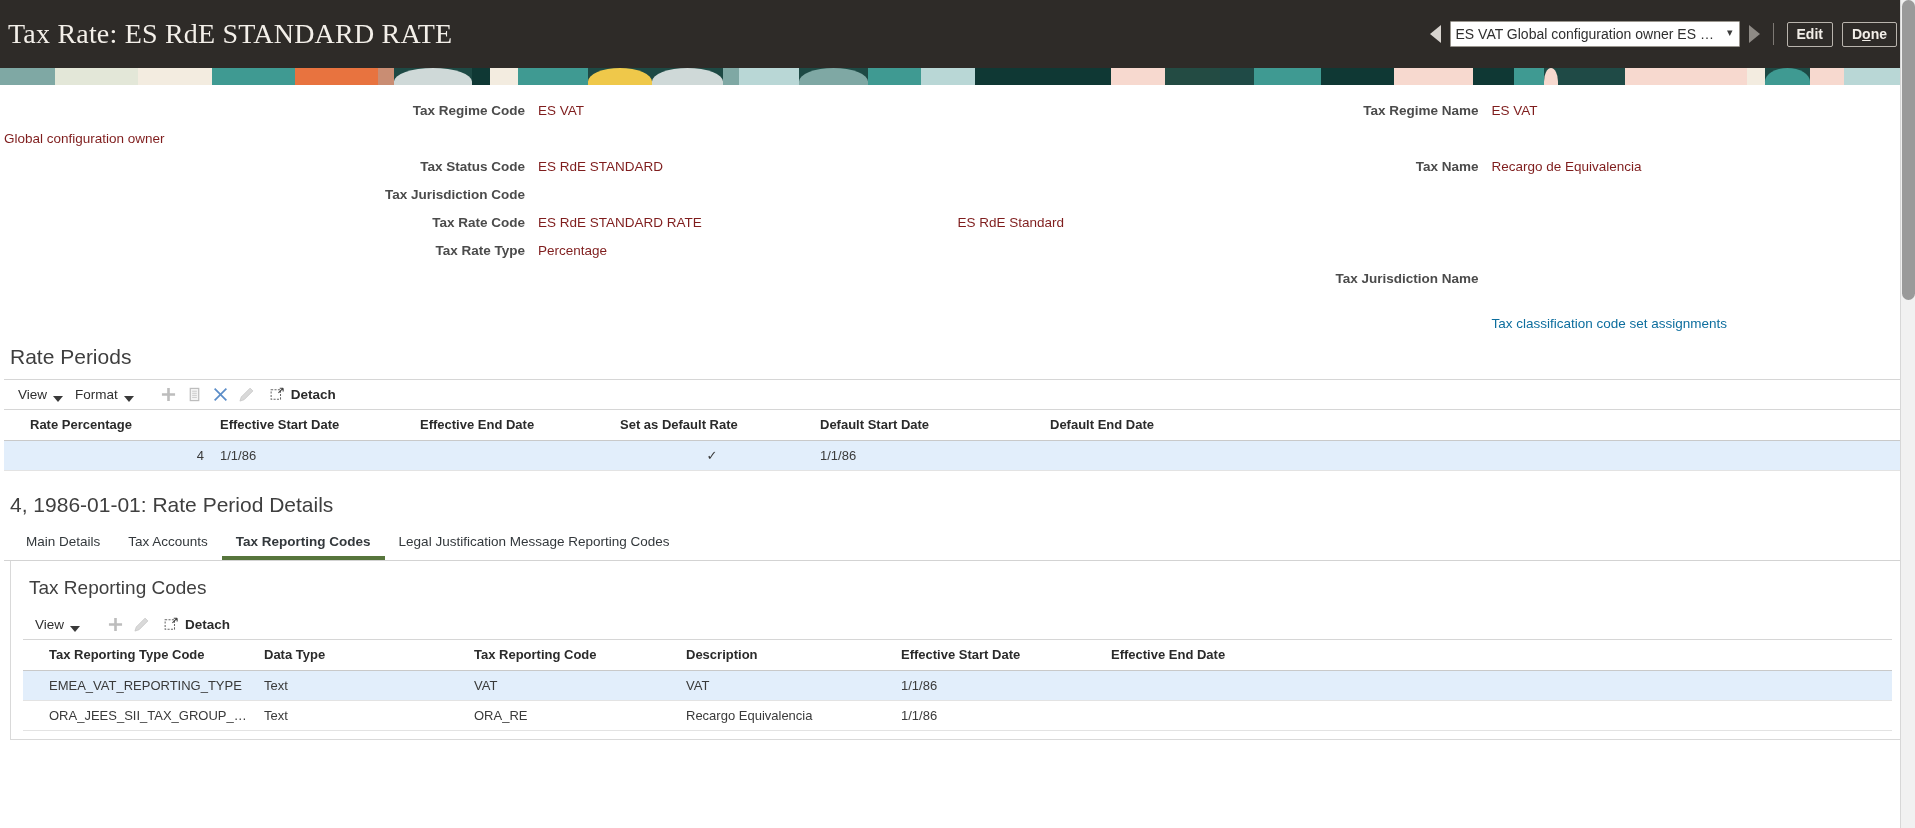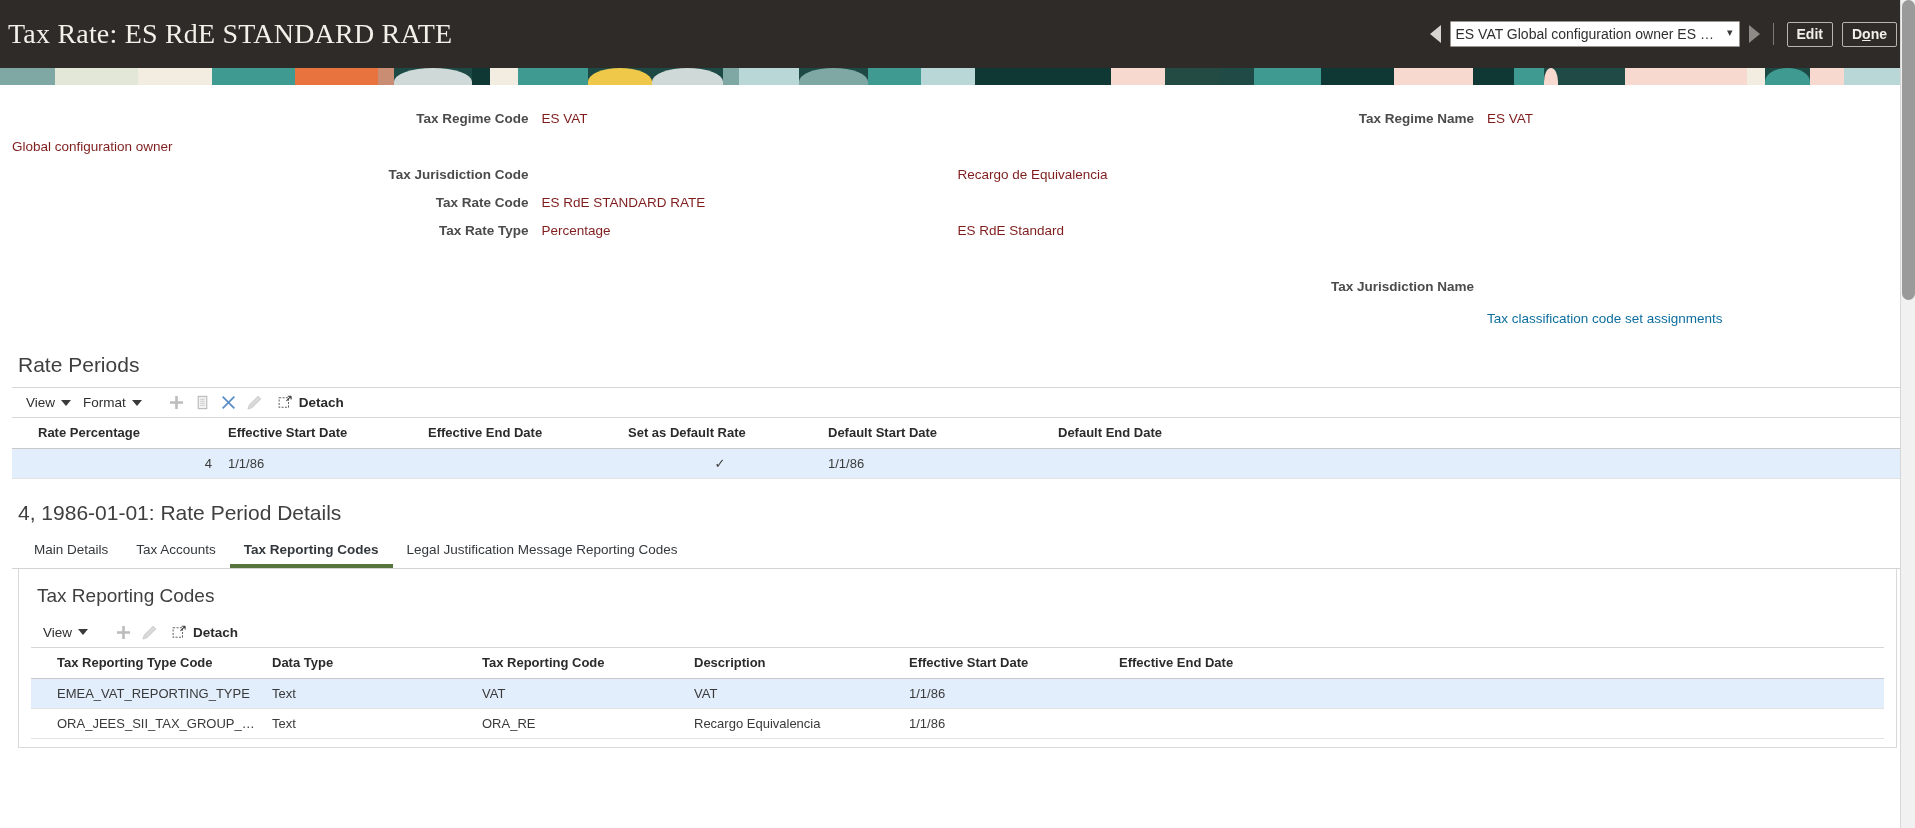--- a/index.html
+++ b/index.html
@@ -99,21 +99,21 @@
     height: 17px;
     width: 100%;
     overflow: hidden;
     position: relative;
     background: #1d4944;
   }
   .banner-strip .seg { position: absolute; top: 0; height: 17px; }
 
   
   .content {
-    padding: 12px;
+    padding: 4px;
     background: #fff;
     height: calc(828px - 68px - 17px);
     overflow: hidden;
     position: relative;
   }
 
   
   .summary {
     display: flex;
     padding: 14px 0 0 0;
@@ -135,21 +135,21 @@
   }
   .field-value {
     flex: 1;
     font-size: 13.5px;
     color: #7f1d1d;
     white-space: nowrap;
   }
   .link-row {
     display: flex;
     height: 28px;
-    align-items: flex-start;
+    align-items: flex-end;
     margin-top: 4px;
   }
   .link-spacer { width: 56%; }
   .tcs-link {
     font-size: 13.5px;
     color: #0d6e9e;
     text-decoration: none;
     cursor: pointer;
   }
 
@@ -168,21 +168,21 @@
     height: 30px;
     border-top: 1px solid #d6d6d6;
     padding-left: 10px;
   }
   .tb-menu {
     font-size: 13.5px;
     color: #2f2f2f;
     padding: 0 8px 0 4px;
     cursor: pointer;
     display: flex;
-    align-items: center;
+    align-items: flex-end;
     gap: 6px;
     white-space: nowrap;
   }
   .caret-down {
     width: 0; height: 0;
     border-left: 5px solid transparent;
     border-right: 5px solid transparent;
     border-top: 6px solid #3a3a3a;
   }
   .tb-gap { width: 14px; }
@@ -382,20 +382,24 @@
   <div class="summary">
     <div class="summary-col" id="sum-left">
         <div class="field-row">
           <div class="field-label">Tax Regime Code</div>
           <div class="field-value">ES VAT</div>
         </div>
         <div class="field-row">
           <div class="field-value">Global configuration owner</div>
         </div>
         <div class="field-row">
+          <div class="field-label">Tax Status Code</div>
+          <div class="field-value">ES RdE STANDARD</div>
+        </div>
+        <div class="field-row">
           <div class="field-label">Tax Jurisdiction Code</div>
           <div class="field-value"></div>
         </div>
         <div class="field-row">
           <div class="field-label">Tax Rate Code</div>
           <div class="field-value">ES RdE STANDARD RATE</div>
         </div>
         <div class="field-row">
           <div class="field-label">Tax Rate Type</div>
           <div class="field-value">Percentage</div>
@@ -404,20 +408,21 @@
     <div class="summary-col" id="sum-right">
         <div class="field-row">
           <div class="field-label">Tax Regime Name</div>
           <div class="field-value">ES VAT</div>
         </div>
         <div class="field-row">
           <div class="field-label"></div>
           <div class="field-value"></div>
         </div>
         <div class="field-row">
+          <div class="field-label">Tax Name</div>
           <div class="field-value">Recargo de Equivalencia</div>
         </div>
         <div class="field-row">
           <div class="field-label"></div>
           <div class="field-value"></div>
         </div>
         <div class="field-row">
           <div class="field-value">ES RdE Standard</div>
         </div>
         <div class="field-row">

